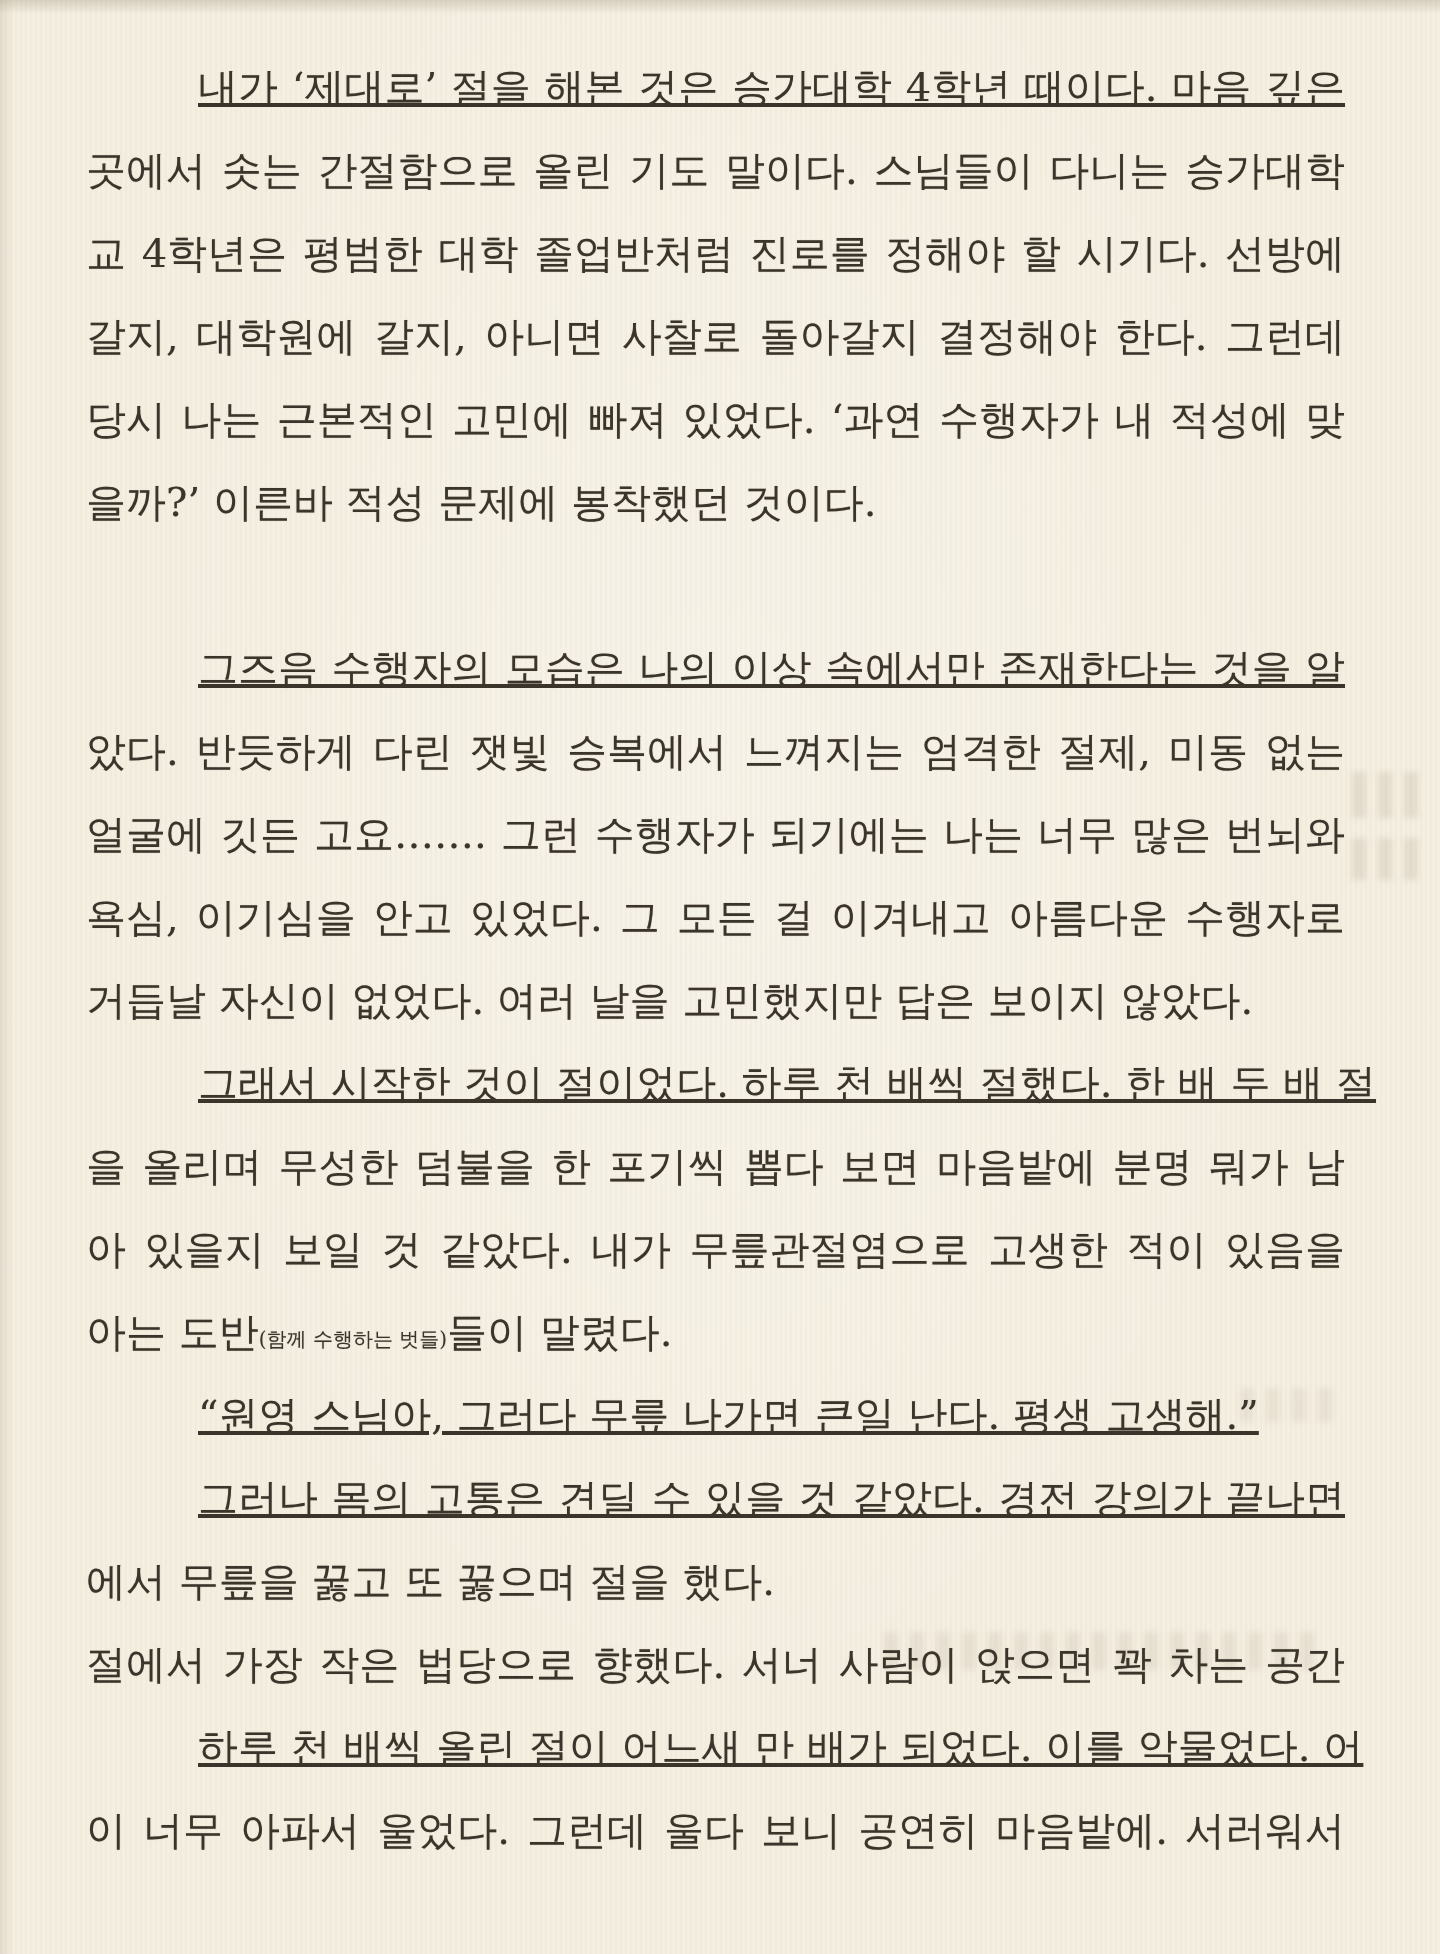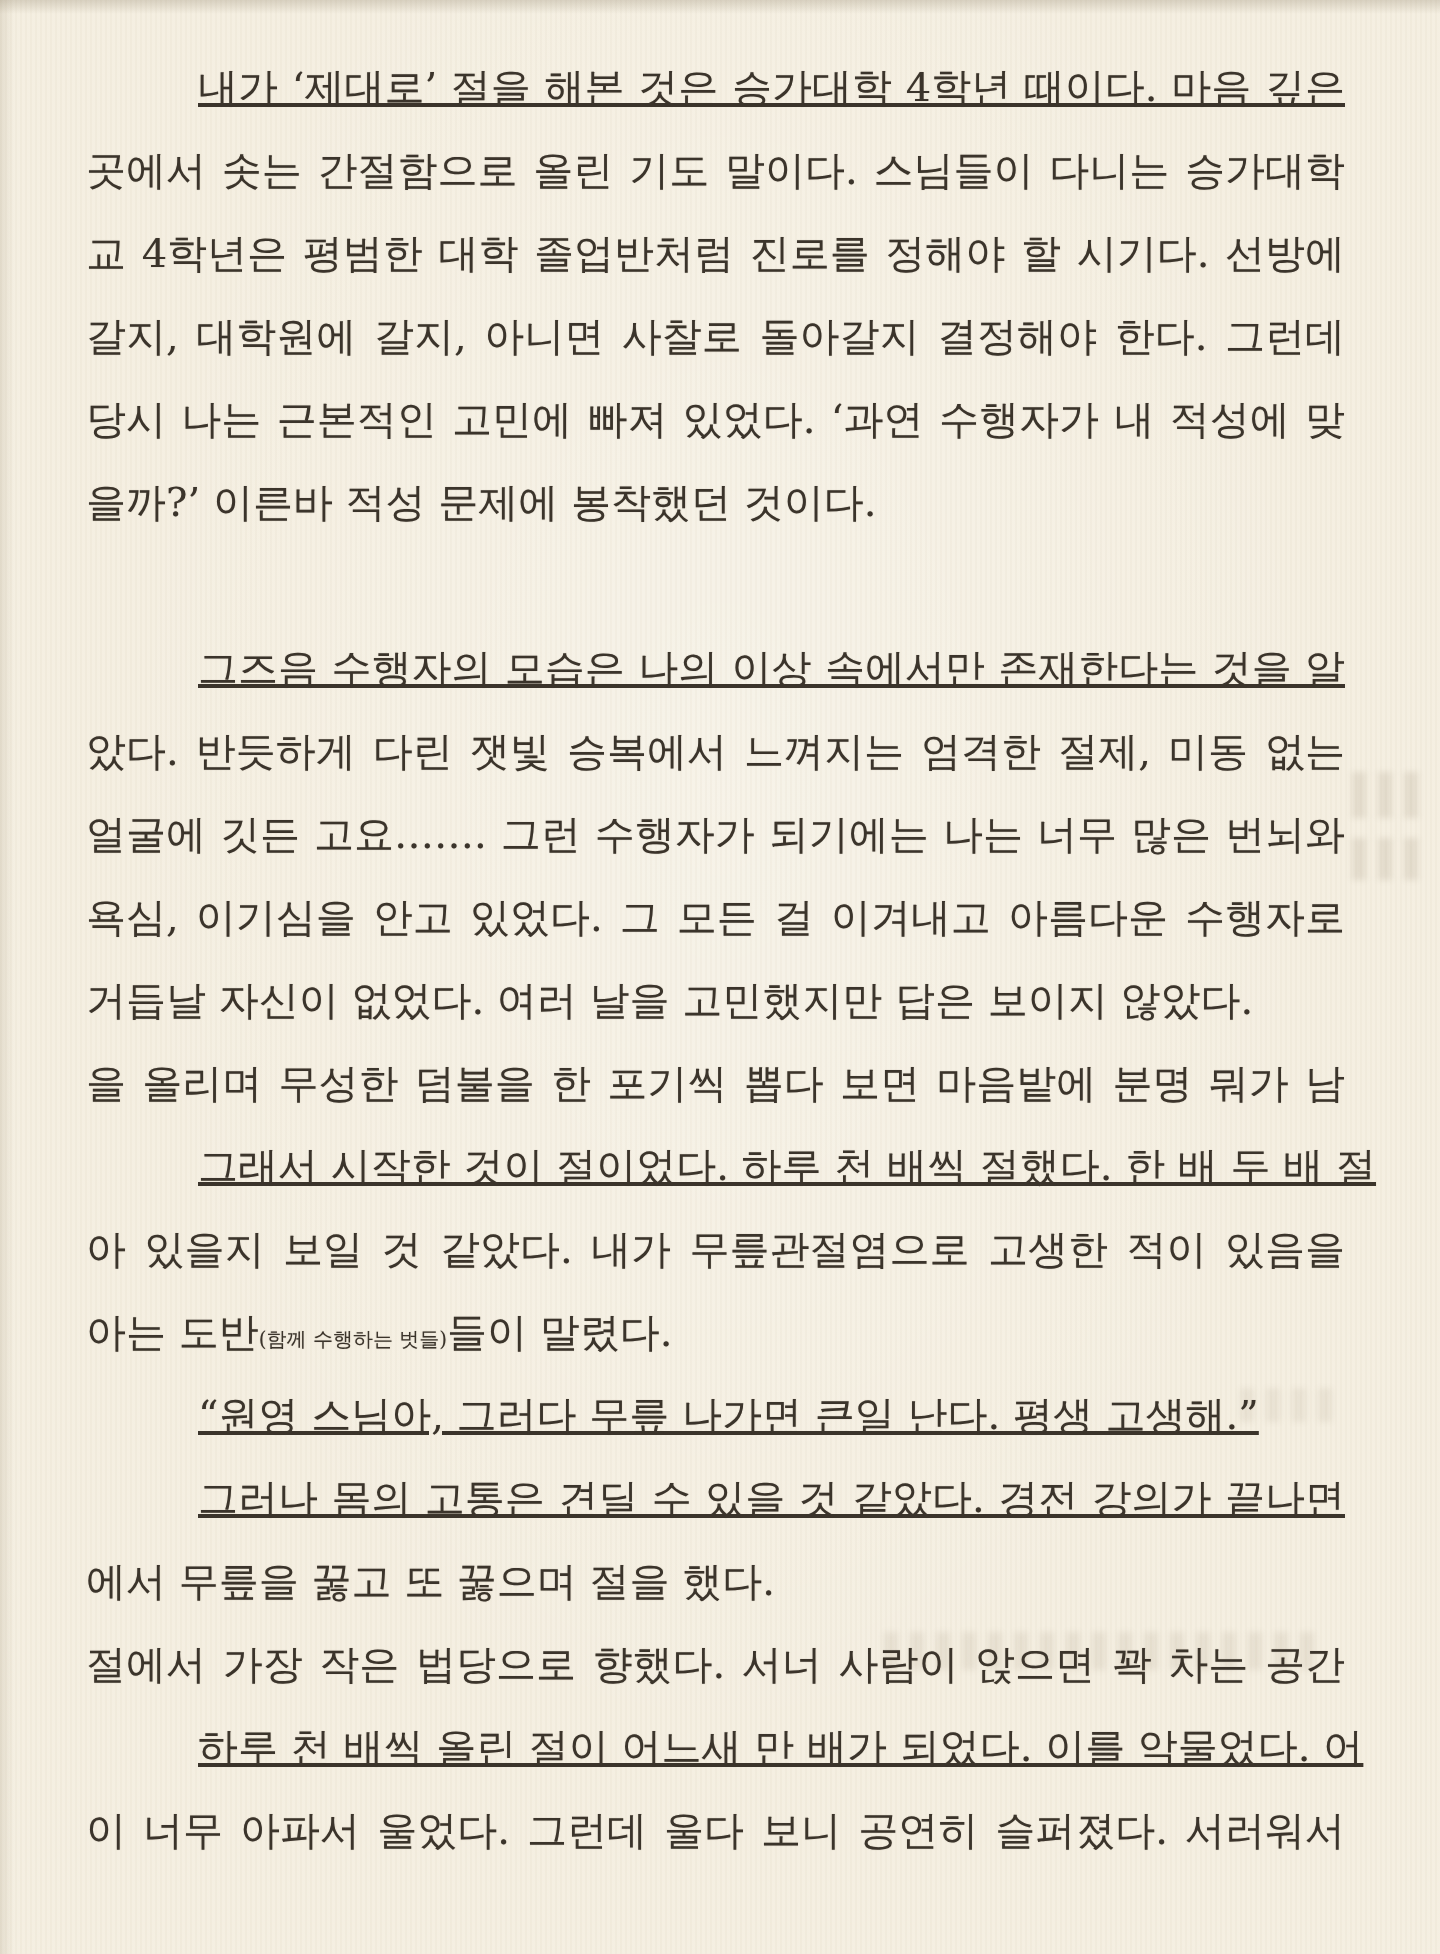--- a/index.html
+++ b/index.html
@@ -104,25 +104,25 @@
   <div class="line">당시 나는 근본적인 고민에 빠져 있었다. ‘과연 수행자가 내 적성에 맞</div>
   <div class="line short">을까?’ 이른바 적성 문제에 봉착했던 것이다.</div>
 
   <div class="spacer"></div>
 
   <div class="line indent">그즈음 수행자의 모습은 나의 이상 속에서만 존재한다는 것을 알</div>
   <div class="line">았다. 반듯하게 다린 잿빛 승복에서 느껴지는 엄격한 절제, 미동 없는</div>
   <div class="line">얼굴에 깃든 고요……. 그런 수행자가 되기에는 나는 너무 많은 번뇌와</div>
   <div class="line">욕심, 이기심을 안고 있었다. 그 모든 걸 이겨내고 아름다운 수행자로</div>
   <div class="line short">거듭날 자신이 없었다. 여러 날을 고민했지만 답은 보이지 않았다.</div>
+  <div class="line indent">그래서 시작한 것이 절이었다. 하루 천 배씩 절했다. 한 배 두 배 절</div>
   <div class="line">을 올리며 무성한 덤불을 한 포기씩 뽑다 보면 마음밭에 분명 뭐가 남</div>
-  <div class="line indent">그래서 시작한 것이 절이었다. 하루 천 배씩 절했다. 한 배 두 배 절</div>
   <div class="line">아 있을지 보일 것 같았다. 내가 무릎관절염으로 고생한 적이 있음을</div>
   <div class="line short">
     <span>아는 도반</span><span class="paren-small">(함께 수행하는 벗들)</span><span>들이 말렸다.</span>
   </div>
   <div class="line indent short">“원영 스님아, 그러다 무릎 나가면 큰일 난다. 평생 고생해.”</div>
   <div class="line indent">그러나 몸의 고통은 견딜 수 있을 것 같았다. 경전 강의가 끝나면</div>
   <div class="line short">에서 무릎을 꿇고 또 꿇으며 절을 했다.</div>
   <div class="line">절에서 가장 작은 법당으로 향했다. 서너 사람이 앉으면 꽉 차는 공간</div>
   <div class="line indent">하루 천 배씩 올린 절이 어느새 만 배가 되었다. 이를 악물었다. 어</div>
-  <div class="line">이 너무 아파서 울었다. 그런데 울다 보니 공연히 슬퍼졌다. 서러워서</div>
+  <div class="line">이 너무 아파서 울었다. 그런데 울다 보니 공연히 마음밭에. 서러워서</div>
 </div>
 
 </body></html>

